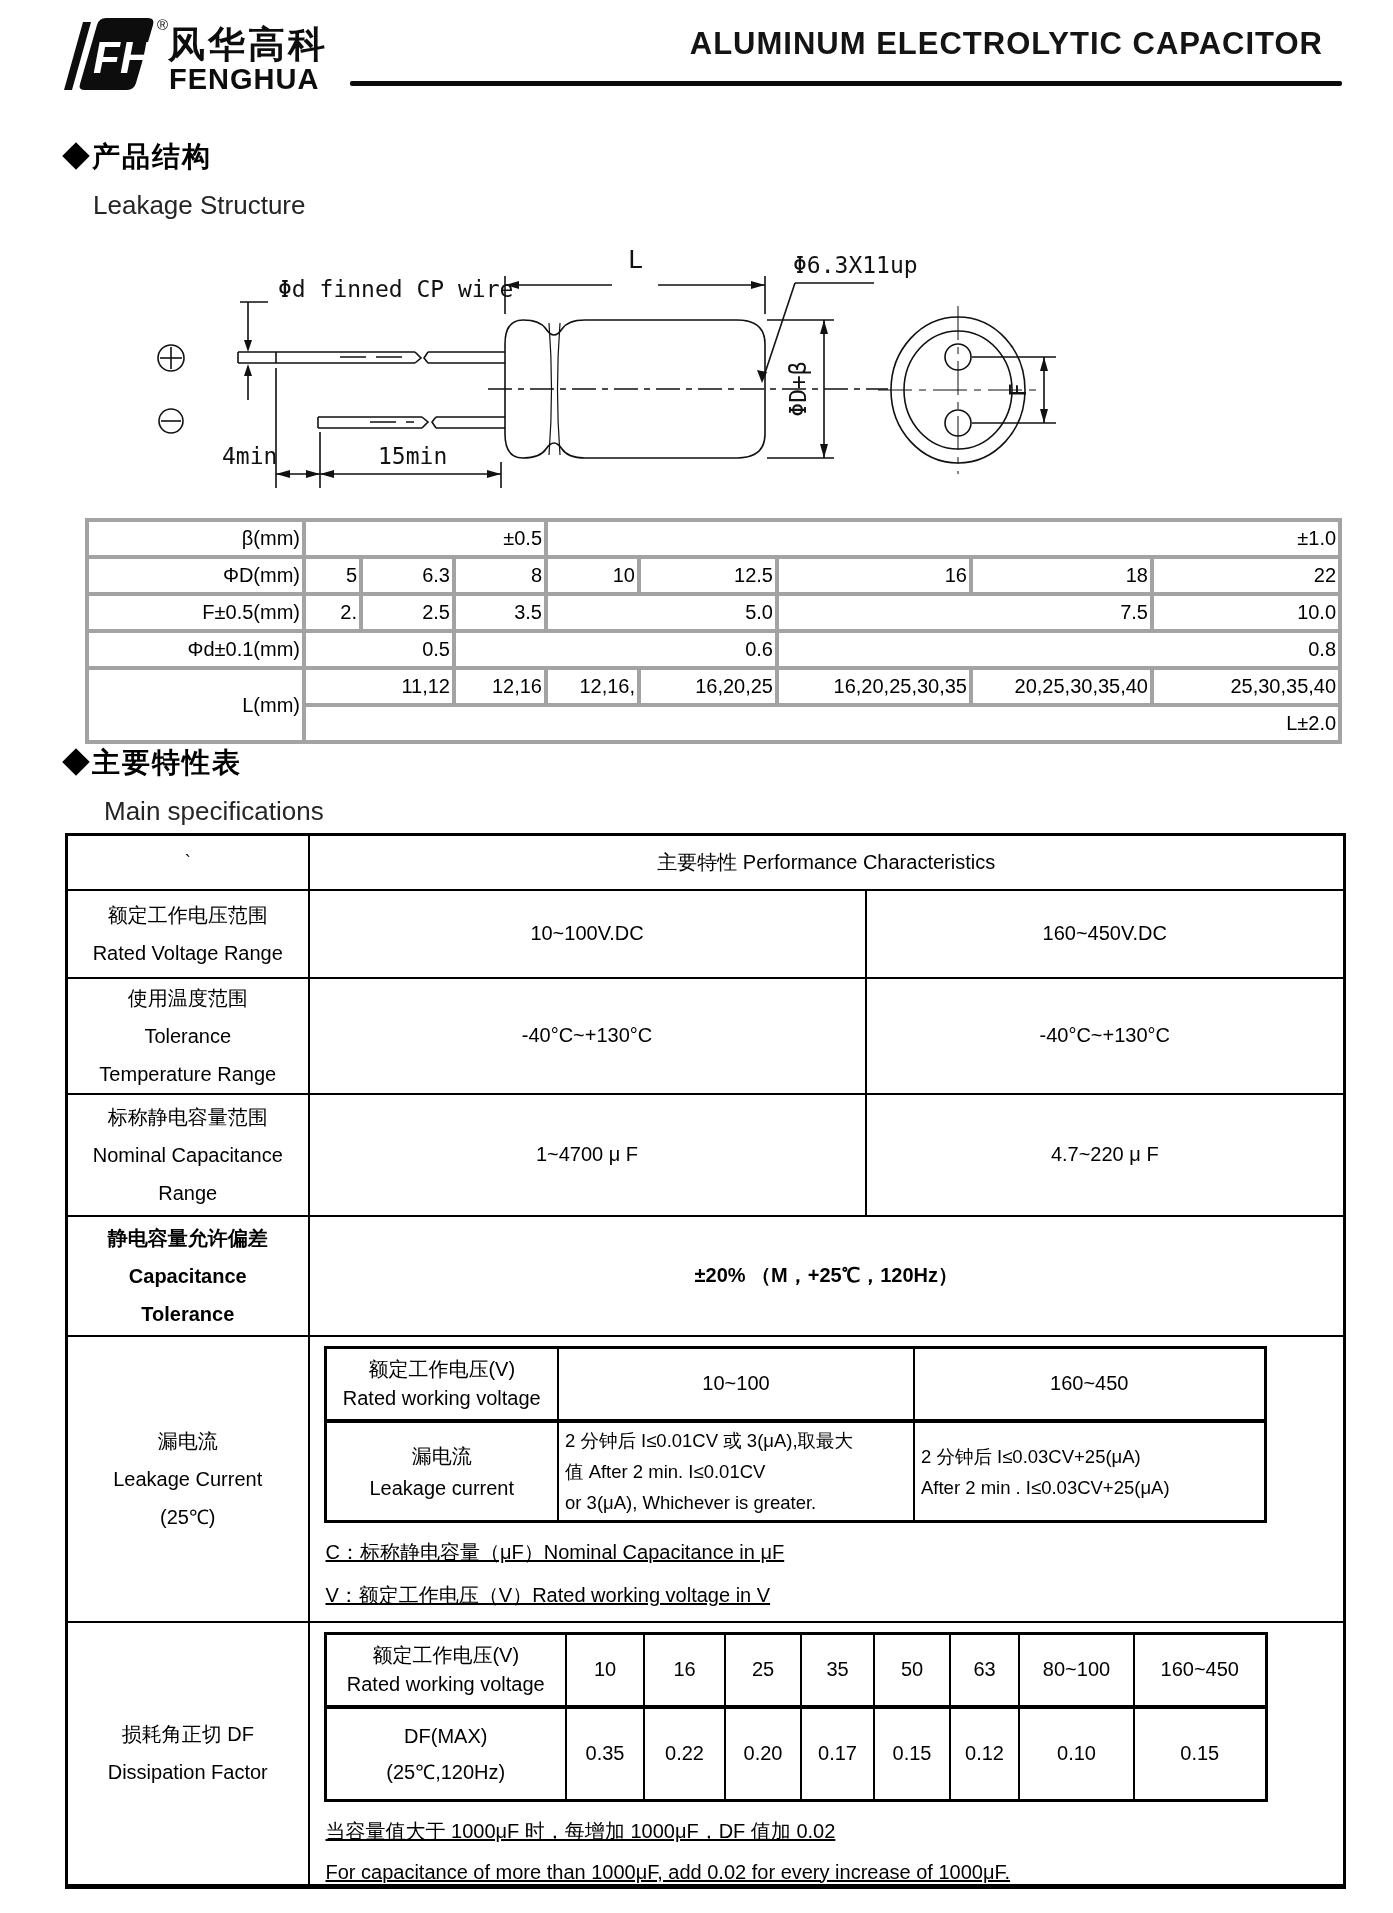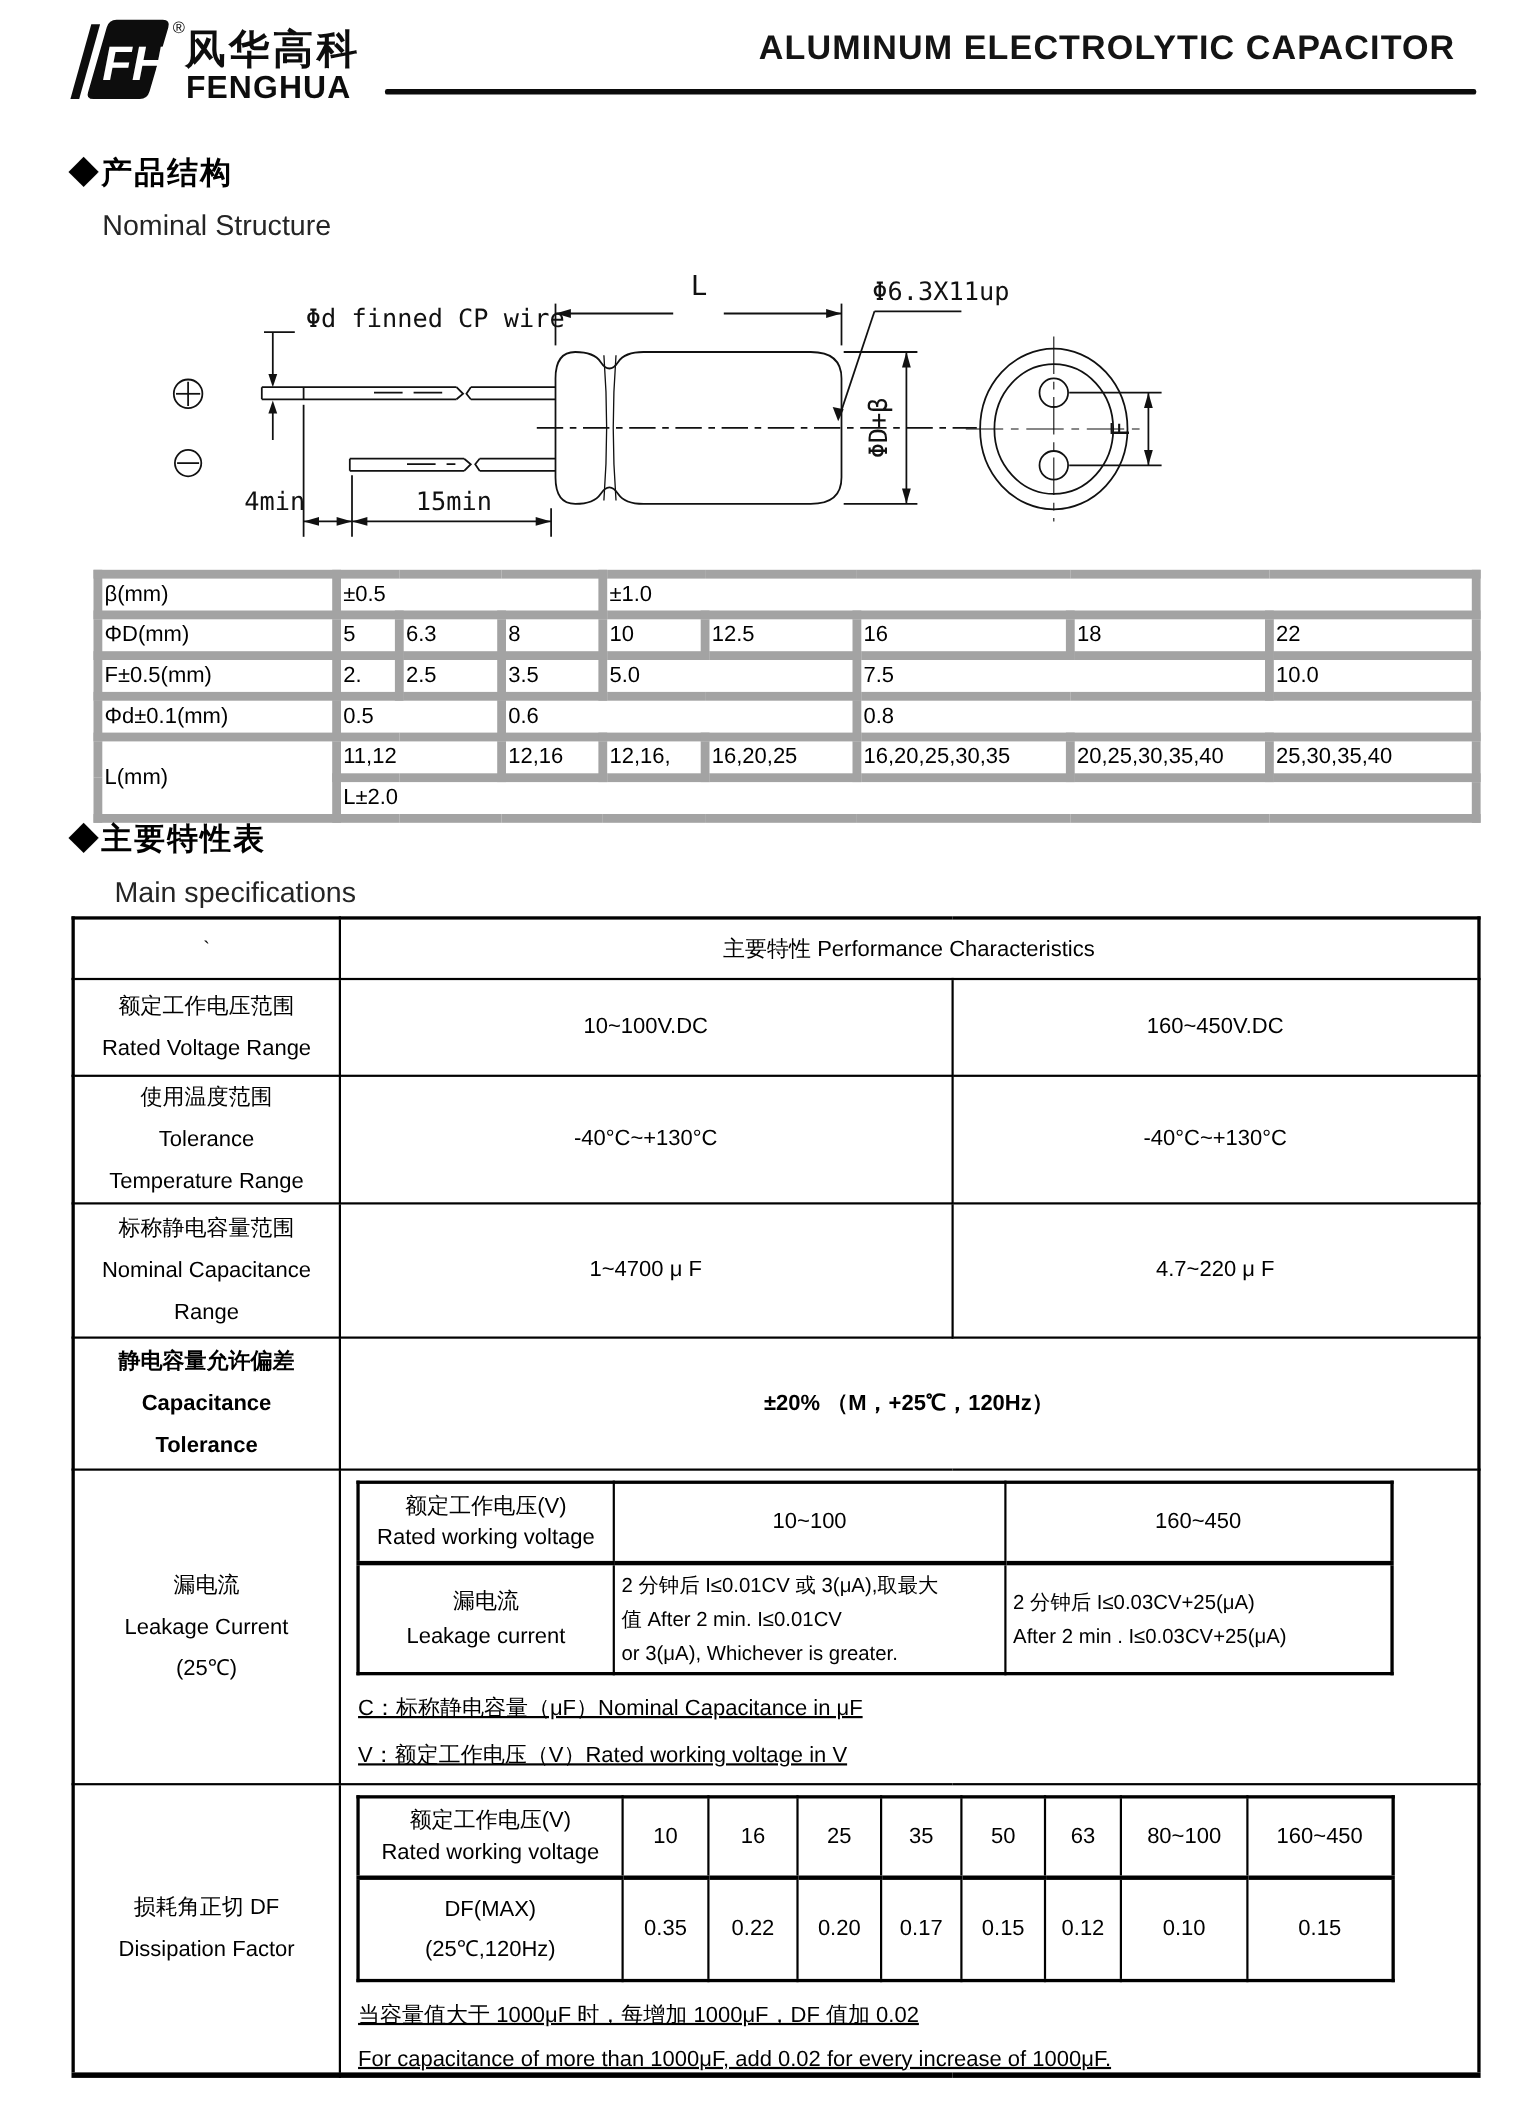--- a/index.html
+++ b/index.html
@@ -29,21 +29,21 @@
   
   .diagram { position:absolute; left:0; top:230px; }
   .diagram text { font-family:"DejaVu Sans Mono", monospace; fill:#111; }
 
   
   table { border-collapse:collapse; table-layout:fixed; }
   .dim-table {
     position:absolute; left:85px; top:518px; width:1253px;
     border:3px solid #000; font-size:20px;
   }
-  .dim-table td { border:8px solid #a3a3a3; text-align:left; vertical-align:middle; height:37px; padding:0 2px; white-space:nowrap; }
+  .dim-table td { border:4px solid #a3a3a3; text-align:right; vertical-align:middle; height:37px; padding:0 2px; white-space:nowrap; }
 
   
   .spec-table {
     position:absolute; left:65px; top:833px; width:1278px;
     border:3px solid #000; border-bottom-width:5px; font-size:20px;
   }
   .spec-table > tbody > tr > td { border:2px solid #000; text-align:center; vertical-align:middle; padding:0; }
   .r-head  { height:55px; }
   .r-volt  { height:88px; }
   .r-temp  { height:114px;margin-top:48px; }
@@ -84,21 +84,21 @@
     <text x="101" y="18" font-size="15" fill="#0d0d0d">®</text>
     <text x="112" y="45" font-size="37" font-weight="bold" letter-spacing="3" fill="#0d0d0d">风华高科</text>
     <text x="113" y="77" font-size="29" font-weight="bold" letter-spacing="1" fill="#0d0d0d">FENGHUA</text>
   </svg>
   <div class="page-title">ALUMINUM ELECTROLYTIC CAPACITOR</div>
   <div class="title-rule"></div>
 
   <div class="sec-zh" id="sec1-zh">
     <span>◆</span><span>产品结构</span>
   </div>
-  <div class="sec-en" id="sec1-en">Nominal Structure</div>
+  <div class="sec-en" id="sec1-en">Leakage Structure</div>
 
   <svg class="diagram" width="1393" height="290" viewBox="0 230 1393 290">
     <g stroke="#111" stroke-width="1.6" fill="none">
 
       <g>
         <circle cx="171" cy="358" r="13"></circle>
         <line x1="160" y1="358" x2="182" y2="358"></line>
         <line x1="171" y1="347" x2="171" y2="369"></line>
       </g>
       <g>

